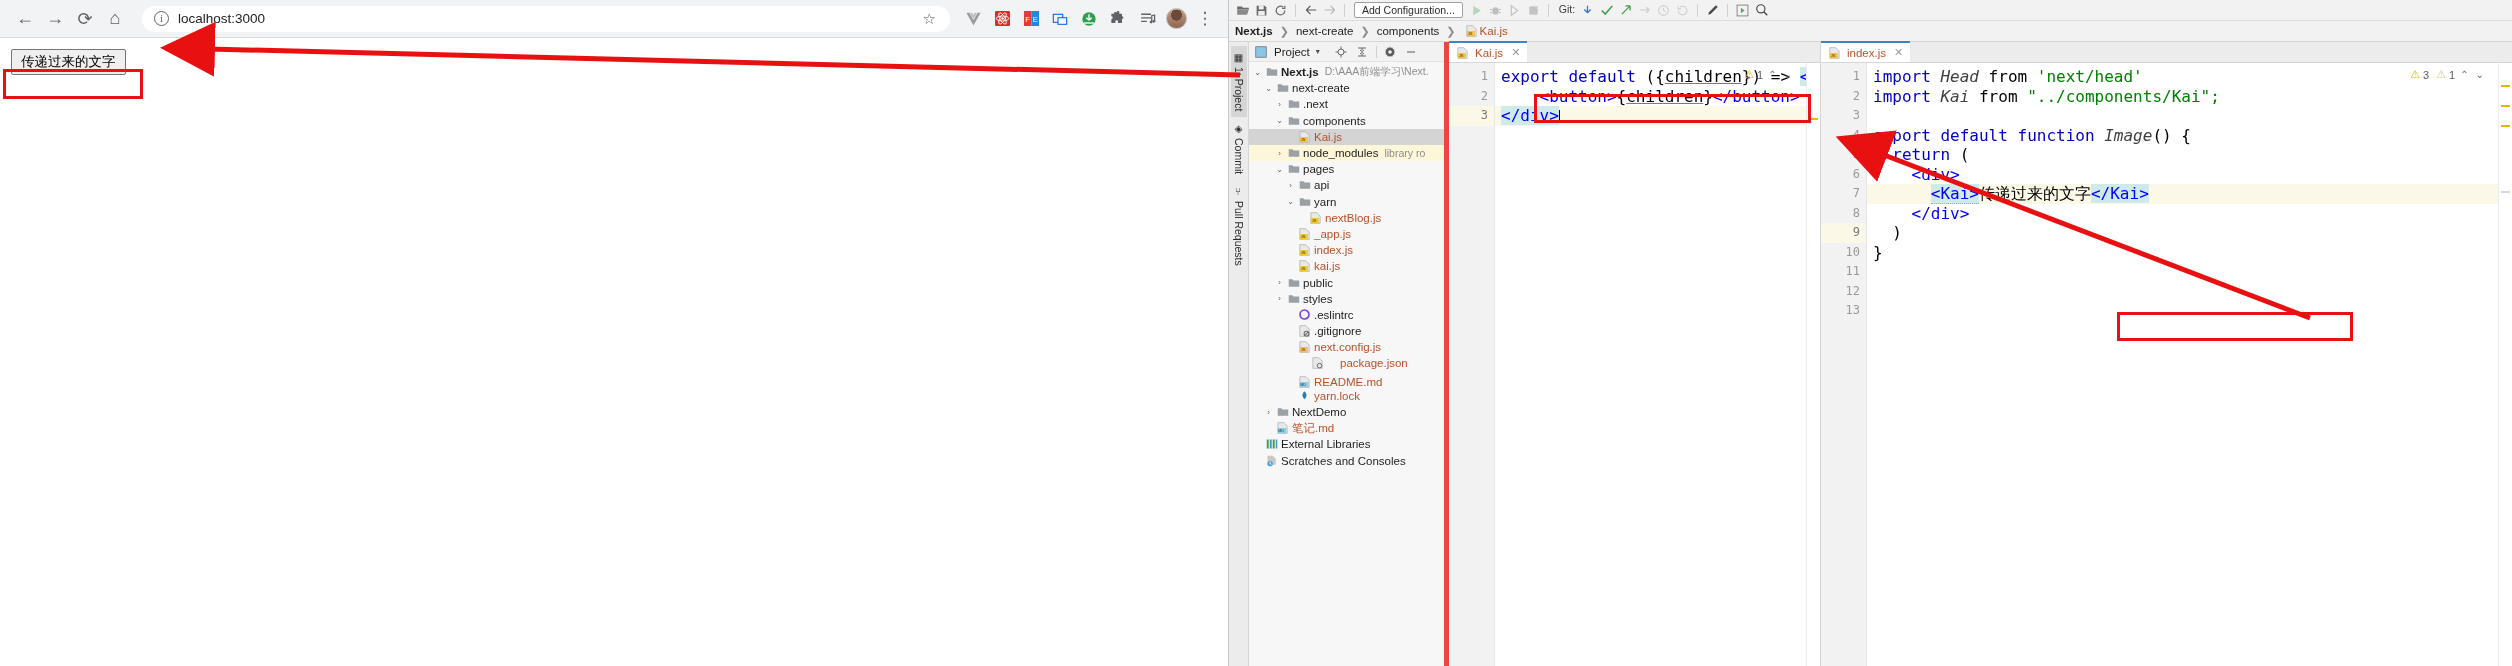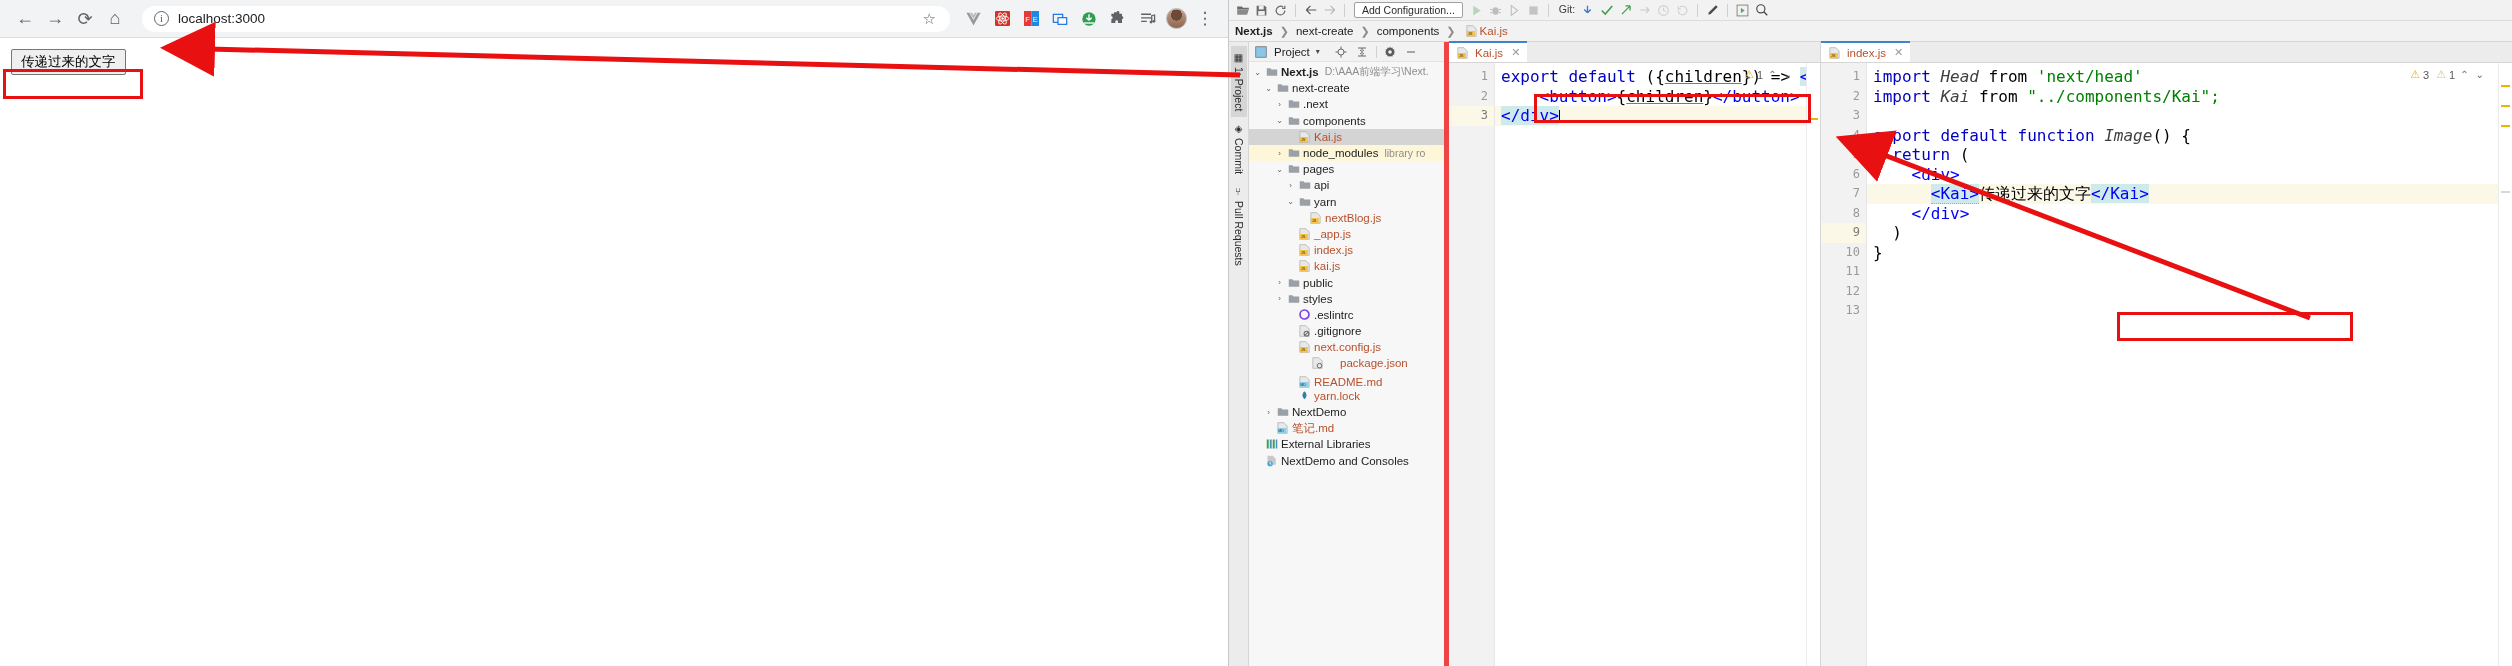--- a/index.html
+++ b/index.html
@@ -743,21 +743,21 @@
             </div>
             <div class="node" style="padding-left: 2px;">
               <span class="arrow"></span>
               <span class="ico">
                 <svg width="12" height="12" viewBox="0 0 16 16">
                   <path d="M2 1h7l4 4v8H2z" fill="#c8c8c8"></path>
                   <circle cx="5.5" cy="11.5" r="3.6" fill="#4aa8d8"></circle>
                   <path d="M5.5 9.2v2.3l1.6.9" stroke="#fff" stroke-width="1.2" fill="none"></path>
                 </svg>
               </span>
-              <span class="lbl ">NextDemo and Consoles</span>
+              <span class="lbl ">Scratches and Consoles</span>
             </div>
           </div>
       </div>
 
       <div class="editor-col" style="flex:0 0 372px;">
         <div class="tabbar">
           <div class="etab">
             <span class="ico">
               <svg width="11" height="12" viewBox="0 0 16 18">
                   <path d="M1 1h9l5 5v11H1z" fill="#e8e8e8" stroke="#a8a8a8"></path>

